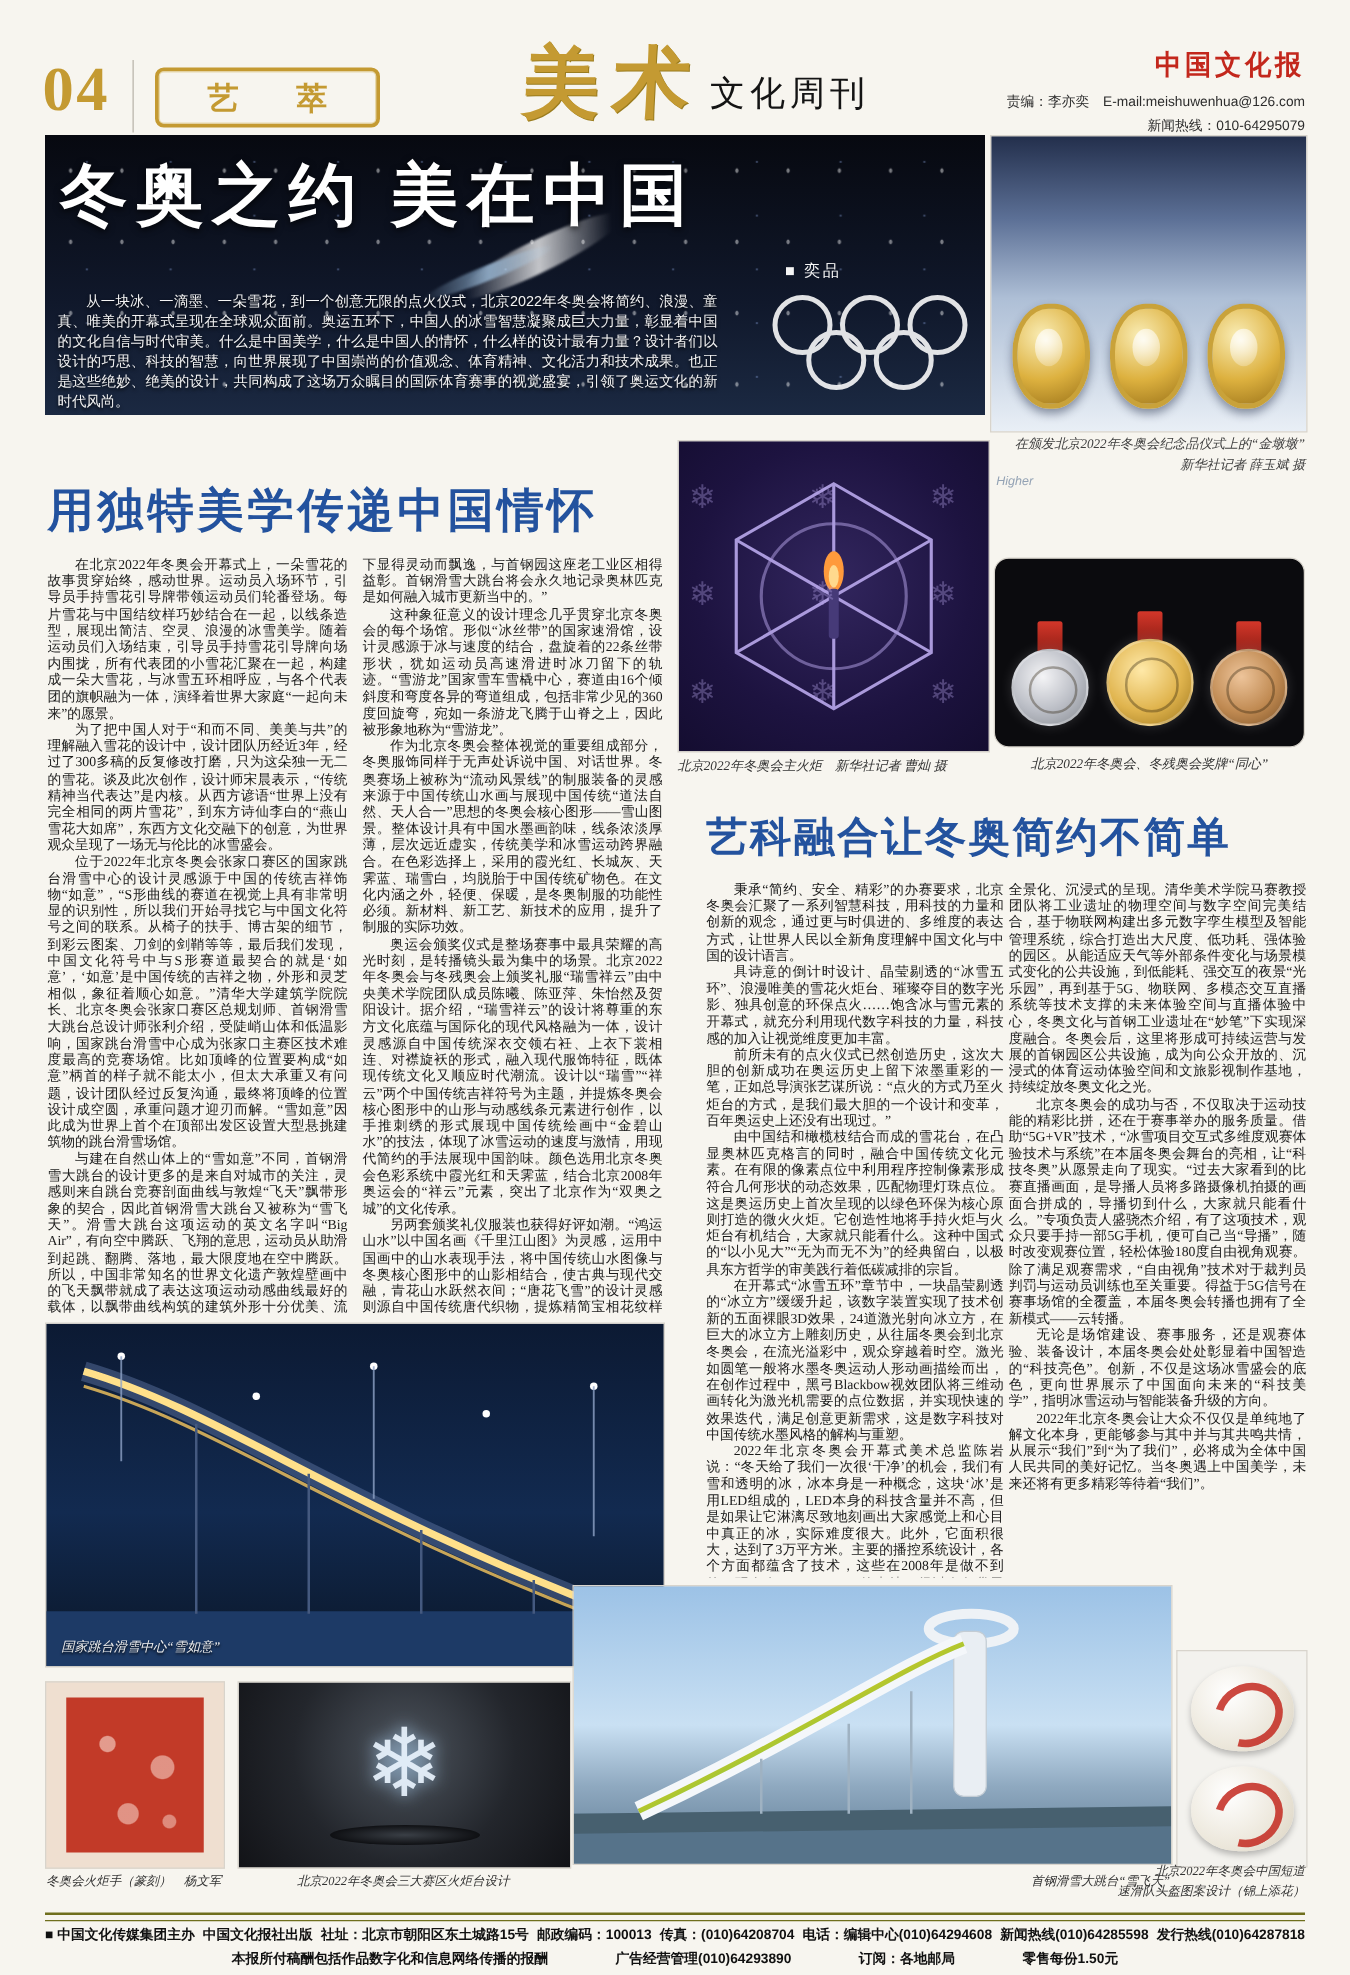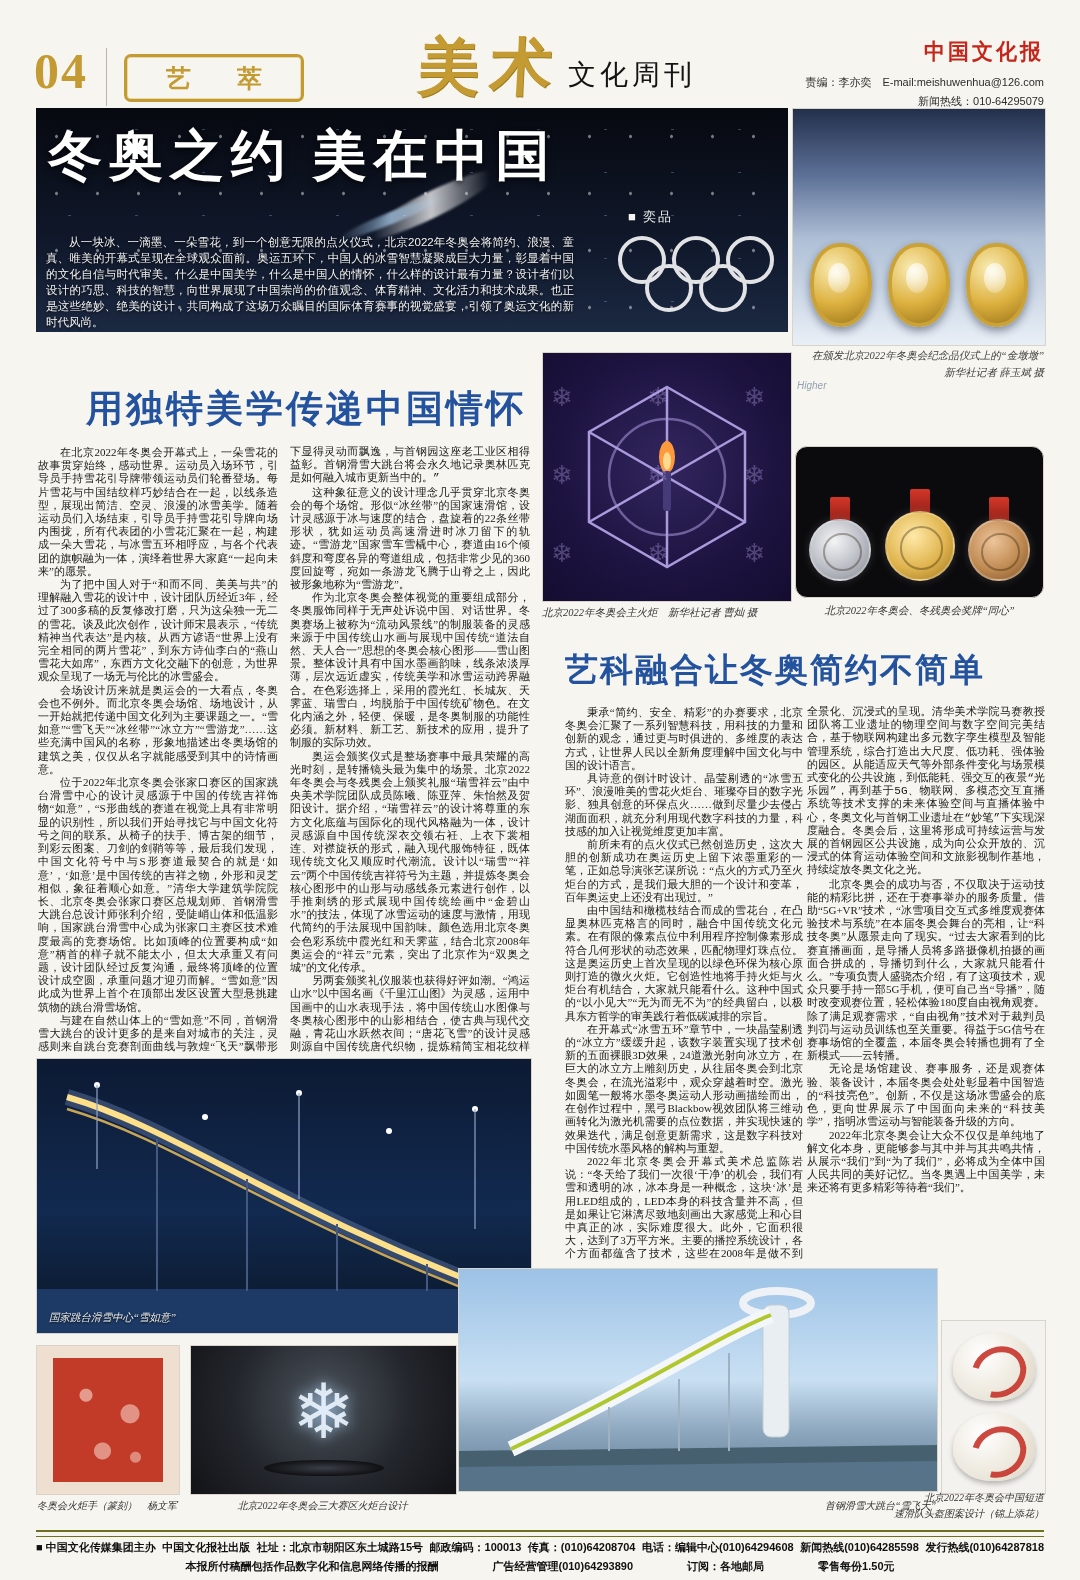--- a/index.html
+++ b/index.html
@@ -49,28 +49,28 @@
   .mascot-row{position:absolute;left:0;right:0;bottom:18px;display:flex;justify-content:center;gap:16px;}
   .mascot{width:54px;height:76px;border-radius:46% 46% 48% 48%;
           background:radial-gradient(circle at 36% 28%,#f9ecb4,#ddb13f 55%,#9c741a 100%);
           border:4px solid #c9a23a;box-shadow:0 4px 8px rgba(20,30,60,.45);position:relative;}
   .mascot::after{content:"";position:absolute;left:14px;top:16px;width:22px;height:30px;border-radius:50%;
                  background:radial-gradient(circle at 40% 30%,rgba(255,255,255,.85),rgba(255,255,255,.15));}
   .cap-mascots{left:690px;top:348px;width:354px;text-align:right;font-size:10.5px;color:#3e3e3e;
                line-height:1.6;font-style:italic;}
 
   
-  .a1-title{left:38px;top:384px;font-size:37px;font-weight:bold;color:#23529e;letter-spacing:3px;white-space:nowrap;margin-left:48px;}
+  .a1-title{left:38px;top:384px;font-size:37px;font-weight:bold;color:#23529e;letter-spacing:3px;white-space:nowrap;}
   .higher{left:797px;top:380px;font-size:10px;color:#93a2b4;font-style:italic;font-family:"Liberation Sans",sans-serif;}
   .a2-title{left:565px;top:648px;width:480px;font-size:33px;font-weight:bold;color:#23529e;letter-spacing:2px;white-space:nowrap;}
 
   
   .col{font-size:11px;line-height:13.2px;text-align:justify;color:#191919;overflow:hidden;}
   .col p{margin:0;text-indent:2em;}
-  .col p.noindent{text-indent:0;font-family:Liberation Mono, monospace;}
+  .col p.noindent{text-indent:0;}
   .a1-col1{left:38px;top:446px;width:240px;height:606px;}
   .a1-col2{left:290px;top:446px;width:240px;height:606px;}
   .a2-colA{left:565px;top:706px;width:238px;height:556px;}
   .a2-colB{left:807px;top:706px;width:238px;height:556px;}
 
   
   .torch{left:542px;top:352px;width:248px;height:248px;background:
          radial-gradient(circle at 50% 45%,#32265e 0%,#1d1340 60%,#140d30 100%);
          border:1px solid #d8d4cc;overflow:hidden;}
   .torch::before{content:"❄ ❄ ❄ ❄\A❄ ❄ ❄\A❄ ❄ ❄ ❄";white-space:pre;position:absolute;left:8px;top:6px;
@@ -186,21 +186,20 @@
   <div class="abs cap-mascots">
     <span>在颁发北京2022年冬奥会纪念品仪式上的“金墩墩”</span><br>
     <span>新华社记者 薛玉斌 摄</span>
   </div>
 
   <div class="abs a1-title">用独特美学传递中国情怀</div>
   <div class="abs higher">Higher</div>
   <div class="abs col a1-col1">
       <p>在北京2022年冬奥会开幕式上，一朵雪花的故事贯穿始终，感动世界。运动员入场环节，引导员手持雪花引导牌带领运动员们轮番登场。每片雪花与中国结纹样巧妙结合在一起，以线条造型，展现出简洁、空灵、浪漫的冰雪美学。随着运动员们入场结束，引导员手持雪花引导牌向场内围拢，所有代表团的小雪花汇聚在一起，构建成一朵大雪花，与冰雪五环相呼应，与各个代表团的旗帜融为一体，演绎着世界大家庭“一起向未来”的愿景。</p>
       <p>为了把中国人对于“和而不同、美美与共”的理解融入雪花的设计中，设计团队历经近3年，经过了300多稿的反复修改打磨，只为这朵独一无二的雪花。谈及此次创作，设计师宋晨表示，“传统精神当代表达”是内核。从西方谚语“世界上没有完全相同的两片雪花”，到东方诗仙李白的“燕山雪花大如席”，东西方文化交融下的创意，为世界观众呈现了一场无与伦比的冰雪盛会。</p>
-      <p>会场设计历来就是奥运会的一大看点，冬奥会也不例外。而北京冬奥会场馆、场地设计，从一开始就把传递中国文化列为主要课题之一。“雪如意”“雪飞天”“冰丝带”“冰立方”“雪游龙”……这些充满中国风的名称，形象地描述出冬奥场馆的建筑之美，仅仅从名字就能感受到其中的诗情画意。</p>
       <p>位于2022年北京冬奥会张家口赛区的国家跳台滑雪中心的设计灵感源于中国的传统吉祥饰物“如意”，“S形曲线的赛道在视觉上具有非常明显的识别性，所以我们开始寻找它与中国文化符号之间的联系。从椅子的扶手、博古架的细节，到彩云图案、刀剑的剑鞘等等，最后我们发现，中国文化符号中与S形赛道最契合的就是‘如意’，‘如意’是中国传统的吉祥之物，外形和灵芝相似，象征着顺心如意。”清华大学建筑学院院长、北京冬奥会张家口赛区总规划师、首钢滑雪大跳台总设计师张利介绍，受陡峭山体和低温影响，国家跳台滑雪中心成为张家口主赛区技术难度最高的竞赛场馆。比如顶峰的位置要构成“如意”柄首的样子就不能太小，但太大承重又有问题，设计团队经过反复沟通，最终将顶峰的位置设计成空圆，承重问题才迎刃而解。“雪如意”因此成为世界上首个在顶部出发区设置大型悬挑建筑物的跳台滑雪场馆。</p>
       <p>与建在自然山体上的“雪如意”不同，首钢滑雪大跳台的设计更多的是来自对城市的关注，灵感则来自跳台竞赛剖面曲线与敦煌“飞天”飘带形象的契合，因此首钢滑雪大跳台又被称为“雪飞天”。滑雪大跳台这项运动的英文名字叫“Big Air”，有向空中腾跃、飞翔的意思，运动员从助滑到起跳、翻腾、落地，最大限度地在空中腾跃。所以，中国非常知名的世界文化遗产敦煌壁画中的飞天飘带就成了表达这项运动动感曲线最好的载体，以飘带曲线构筑的建筑外形十分优美、流畅，传递出中国式的浪漫。张利说：“为了大跳台在首钢园整体偏灰的工业背景下不显得跳脱突兀，跳台整体高度不超过其旁边的冷却塔，且不能让跳台深入水中太远，做到尽量少去侵占湖面面积。这样，‘飞天’飘带在群明湖倒影的映衬</p>
     </div>
   <div class="abs col a1-col2">
       <p class="noindent">下显得灵动而飘逸，与首钢园这座老工业区相得益彰。首钢滑雪大跳台将会永久地记录奥林匹克是如何融入城市更新当中的。”</p>
       <p>这种象征意义的设计理念几乎贯穿北京冬奥会的每个场馆。形似“冰丝带”的国家速滑馆，设计灵感源于冰与速度的结合，盘旋着的22条丝带形状，犹如运动员高速滑进时冰刀留下的轨迹。“雪游龙”国家雪车雪橇中心，赛道由16个倾斜度和弯度各异的弯道组成，包括非常少见的360度回旋弯，宛如一条游龙飞腾于山脊之上，因此被形象地称为“雪游龙”。</p>
       <p>作为北京冬奥会整体视觉的重要组成部分，冬奥服饰同样于无声处诉说中国、对话世界。冬奥赛场上被称为“流动风景线”的制服装备的灵感来源于中国传统山水画与展现中国传统“道法自然、天人合一”思想的冬奥会核心图形——雪山图景。整体设计具有中国水墨画韵味，线条浓淡厚薄，层次远近虚实，传统美学和冰雪运动跨界融合。在色彩选择上，采用的霞光红、长城灰、天霁蓝、瑞雪白，均脱胎于中国传统矿物色。在文化内涵之外，轻便、保暖，是冬奥制服的功能性必须。新材料、新工艺、新技术的应用，提升了制服的实际功效。</p>
       <p>奥运会颁奖仪式是整场赛事中最具荣耀的高光时刻，是转播镜头最为集中的场景。北京2022年冬奥会与冬残奥会上颁奖礼服“瑞雪祥云”由中央美术学院团队成员陈曦、陈亚萍、朱怡然及贺阳设计。据介绍，“瑞雪祥云”的设计将尊重的东方文化底蕴与国际化的现代风格融为一体，设计灵感源自中国传统深衣交领右衽、上衣下裳相连、对襟旋袄的形式，融入现代服饰特征，既体现传统文化又顺应时代潮流。设计以“瑞雪”“祥云”两个中国传统吉祥符号为主题，并提炼冬奥会核心图形中的山形与动感线条元素进行创作，以手推刺绣的形式展现中国传统绘画中“金碧山水”的技法，体现了冰雪运动的速度与激情，用现代简约的手法展现中国韵味。颜色选用北京冬奥会色彩系统中霞光红和天霁蓝，结合北京2008年奥运会的“祥云”元素，突出了北京作为“双奥之城”的文化传承。</p>
       <p>另两套颁奖礼仪服装也获得好评如潮。“鸿运山水”以中国名画《千里江山图》为灵感，运用中国画中的山水表现手法，将中国传统山水图像与冬奥核心图形中的山影相结合，使古典与现代交融，青花山水跃然衣间；“唐花飞雪”的设计灵感则源自中国传统唐代织物，提炼精简宝相花纹样和雪花图案，结合北京冬奥会核心图形中的光线图案，既富有汉唐余韵又包含时代精神。</p>
     </div>
@@ -233,21 +232,21 @@
     <div class="medal-wrap">
         <div class="ribbon"></div>
         <div class="medal bronze"></div>
       </div>
   </div>
   <div class="abs cap-medals">北京2022年冬奥会、冬残奥会奖牌“同心”</div>
 
   <div class="abs a2-title">艺科融合让冬奥简约不简单</div>
   <div class="abs col a2-colA">
       <p>秉承“简约、安全、精彩”的办赛要求，北京冬奥会汇聚了一系列智慧科技，用科技的力量和创新的观念，通过更与时俱进的、多维度的表达方式，让世界人民以全新角度理解中国文化与中国的设计语言。</p>
-      <p>具诗意的倒计时设计、晶莹剔透的“冰雪五环”、浪漫唯美的雪花火炬台、璀璨夺目的数字光影、独具创意的环保点火……做到尽量少去侵占湖面面积，就充分利用现代数字科技的力量，科技感的加入让视觉维度更加丰富。</p>
+      <p>具诗意的倒计时设计、晶莹剔透的“冰雪五环”、浪漫唯美的雪花火炬台、璀璨夺目的数字光影、独具创意的环保点火……饱含冰与雪元素的开幕式，就充分利用现代数字科技的力量，科技感的加入让视觉维度更加丰富。</p>
       <p>前所未有的点火仪式已然创造历史，这次大胆的创新成功在奥运历史上留下浓墨重彩的一笔，正如总导演张艺谋所说：“点火的方式乃至火炬台的方式，是我们最大胆的一个设计和变革，百年奥运史上还没有出现过。”</p>
       <p>由中国结和橄榄枝结合而成的雪花台，在凸显奥林匹克格言的同时，融合中国传统文化元素。在有限的像素点位中利用程序控制像素形成符合几何形状的动态效果，匹配物理灯珠点位。这是奥运历史上首次呈现的以绿色环保为核心原则打造的微火火炬。它创造性地将手持火炬与火炬台有机结合，大家就只能看什么。这种中国式的“以小见大”“无为而无不为”的经典留白，以极具东方哲学的审美践行着低碳减排的宗旨。</p>
       <p>在开幕式“冰雪五环”章节中，一块晶莹剔透的“冰立方”缓缓升起，该数字装置实现了技术创新的五面裸眼3D效果，24道激光射向冰立方，在巨大的冰立方上雕刻历史，从往届冬奥会到北京冬奥会，在流光溢彩中，观众穿越着时空。激光如圆笔一般将水墨冬奥运动人形动画描绘而出，在创作过程中，黑弓Blackbow视效团队将三维动画转化为激光机需要的点位数据，并实现快速的效果迭代，满足创意更新需求，这是数字科技对中国传统水墨风格的解构与重塑。</p>
       <p>2022年北京冬奥会开幕式美术总监陈岩说：“冬天给了我们一次很‘干净’的机会，我们有雪和透明的冰，冰本身是一种概念，这块‘冰’是用LED组成的，LED本身的科技含量并不高，但是如果让它淋漓尽致地刻画出大家感觉上和心目中真正的冰，实际难度很大。此外，它面积很大，达到了3万平方米。主要的播控系统设计，各个方面都蕴含了技术，这些在2008年是做不到的，现在有4G、5G、8K的支持，得以在鸟巢里综合展现。这是科技和艺术的典型融合，我觉得很神话，有种神笔马良的感觉，我们只是把其中的‘笔’换成了‘科技’。”</p>
     </div>
   <div class="abs col a2-colB">
       <p class="noindent">全景化、沉浸式的呈现。清华美术学院马赛教授团队将工业遗址的物理空间与数字空间完美结合，基于物联网构建出多元数字孪生模型及智能管理系统，综合打造出大尺度、低功耗、强体验的园区。从能适应天气等外部条件变化与场景模式变化的公共设施，到低能耗、强交互的夜景“光乐园”，再到基于5G、物联网、多模态交互直播系统等技术支撑的未来体验空间与直播体验中心，冬奥文化与首钢工业遗址在“妙笔”下实现深度融合。冬奥会后，这里将形成可持续运营与发展的首钢园区公共设施，成为向公众开放的、沉浸式的体育运动体验空间和文旅影视制作基地，持续绽放冬奥文化之光。</p>
       <p>北京冬奥会的成功与否，不仅取决于运动技能的精彩比拼，还在于赛事举办的服务质量。借助“5G+VR”技术，“冰雪项目交互式多维度观赛体验技术与系统”在本届冬奥会舞台的亮相，让“科技冬奥”从愿景走向了现实。“过去大家看到的比赛直播画面，是导播人员将多路摄像机拍摄的画面合拼成的，导播切到什么，大家就只能看什么。”专项负责人盛骁杰介绍，有了这项技术，观众只要手持一部5G手机，便可自己当“导播”，随时改变观赛位置，轻松体验180度自由视角观赛。除了满足观赛需求，“自由视角”技术对于裁判员判罚与运动员训练也至关重要。得益于5G信号在赛事场馆的全覆盖，本届冬奥会转播也拥有了全新模式——云转播。</p>
       <p>无论是场馆建设、赛事服务，还是观赛体验、装备设计，本届冬奥会处处彰显着中国智造的“科技亮色”。创新，不仅是这场冰雪盛会的底色，更向世界展示了中国面向未来的“科技美学”，指明冰雪运动与智能装备升级的方向。</p>
       <p>2022年北京冬奥会让大众不仅仅是单纯地了解文化本身，更能够参与其中并与其共鸣共情，从展示“我们”到“为了我们”，必将成为全体中国人民共同的美好记忆。当冬奥遇上中国美学，未来还将有更多精彩等待着“我们”。</p>

